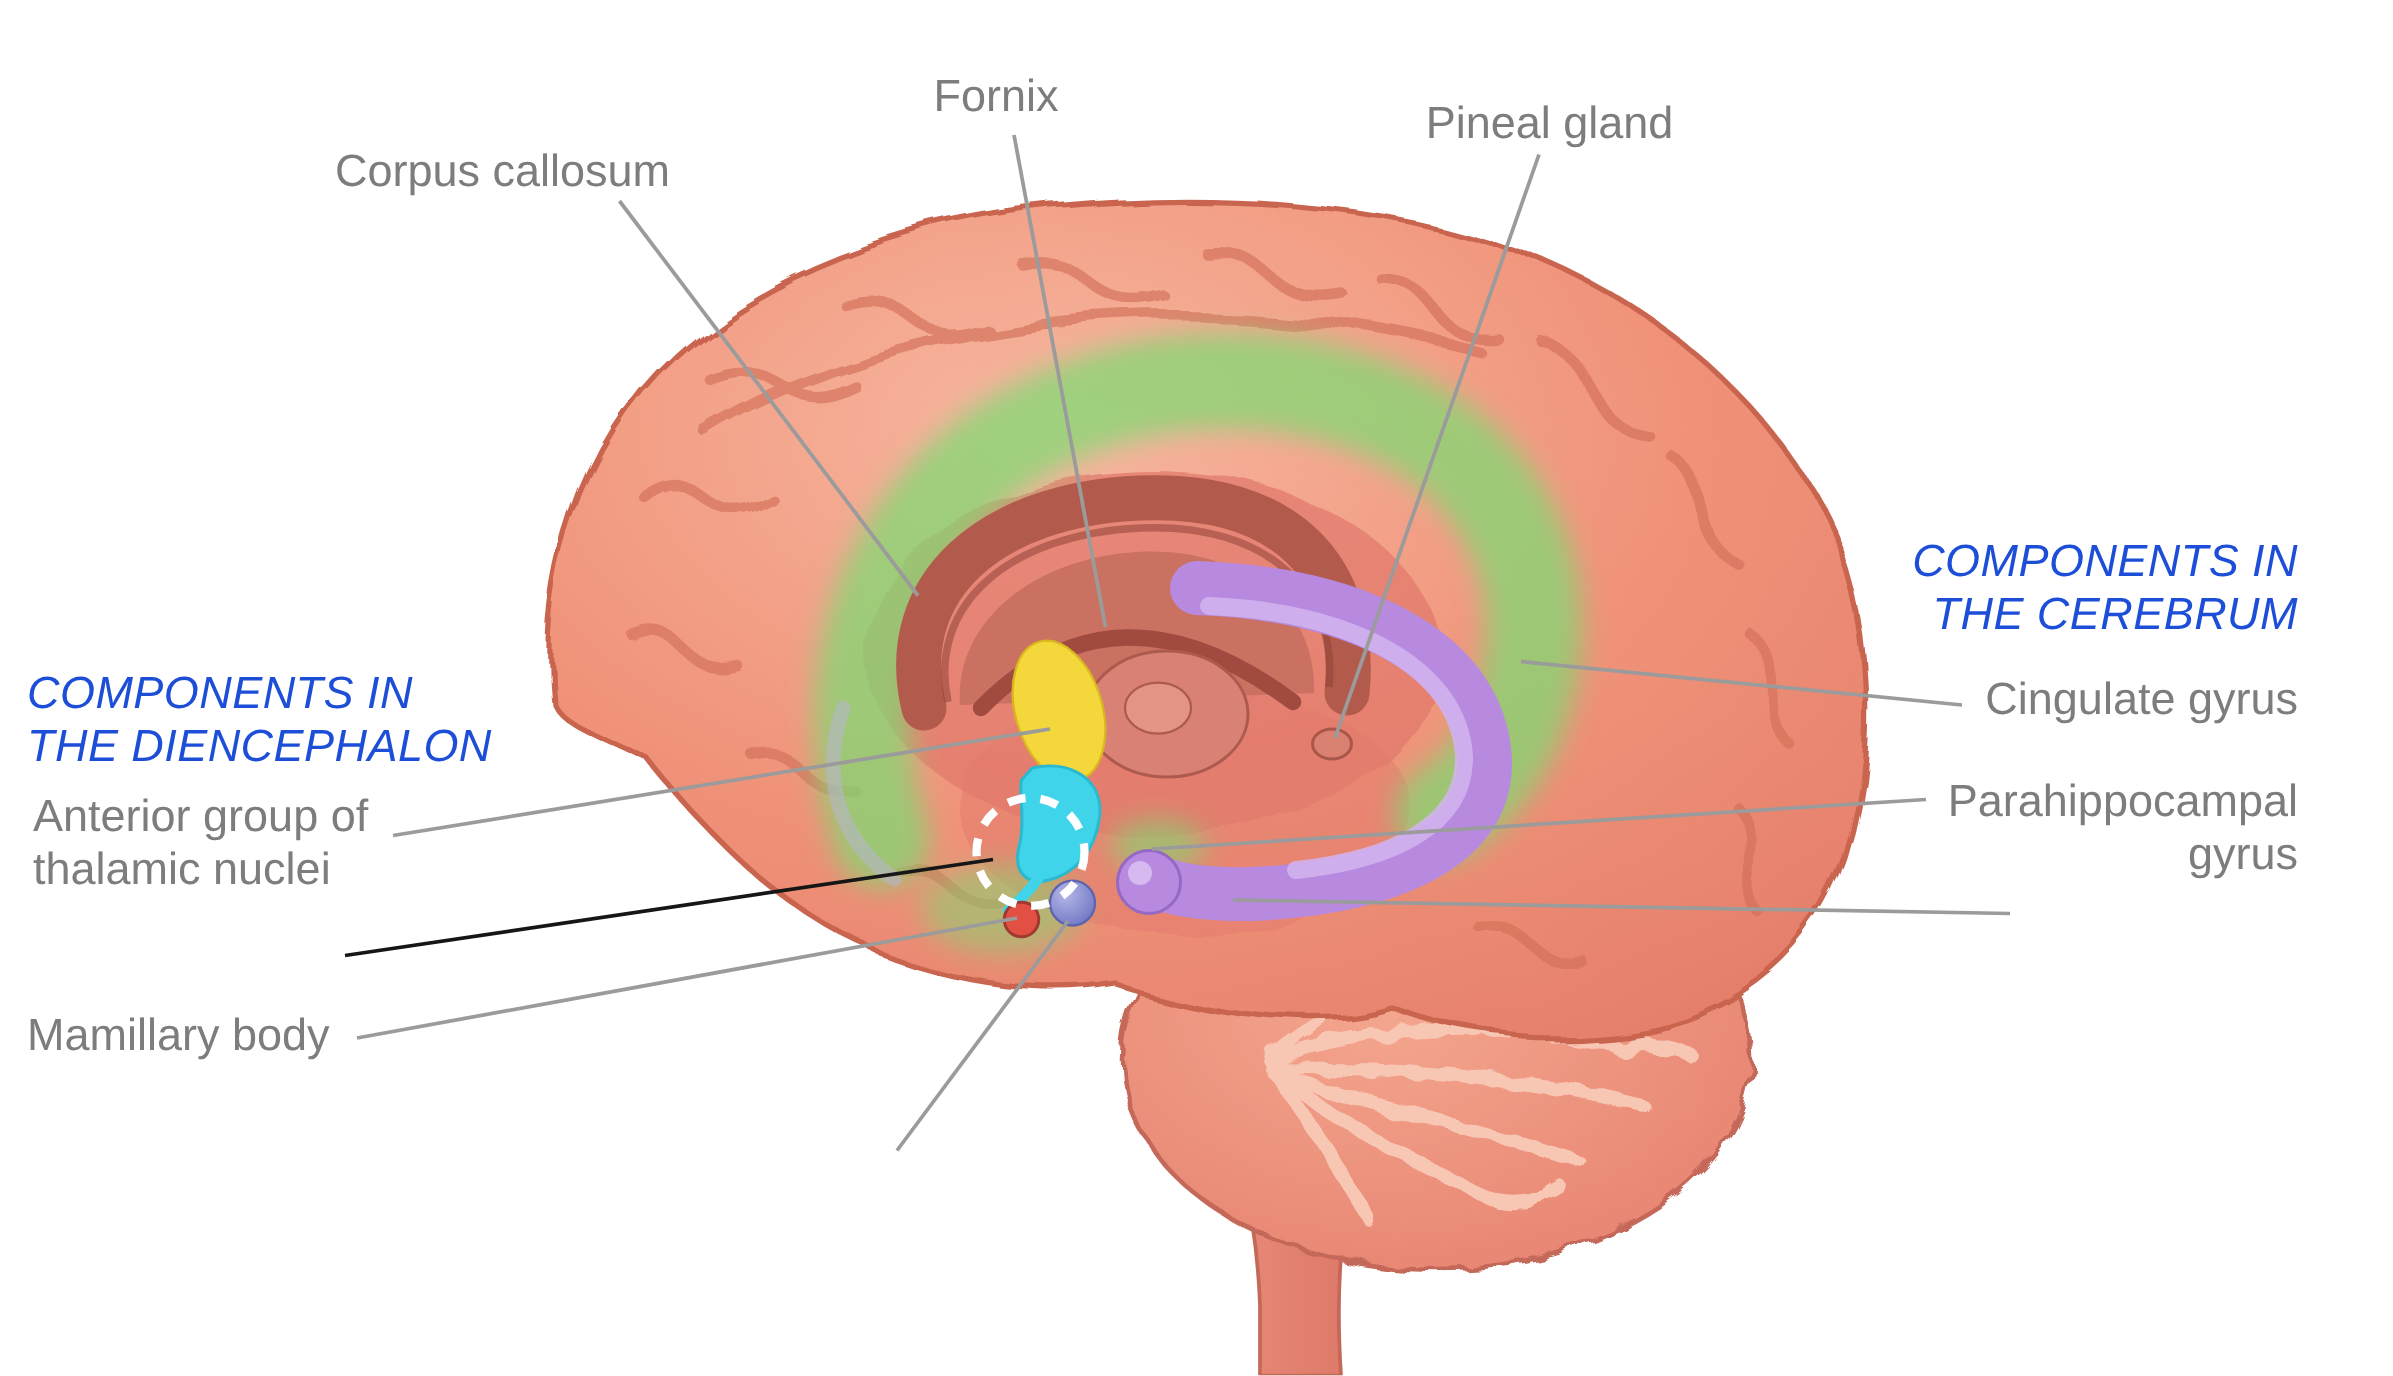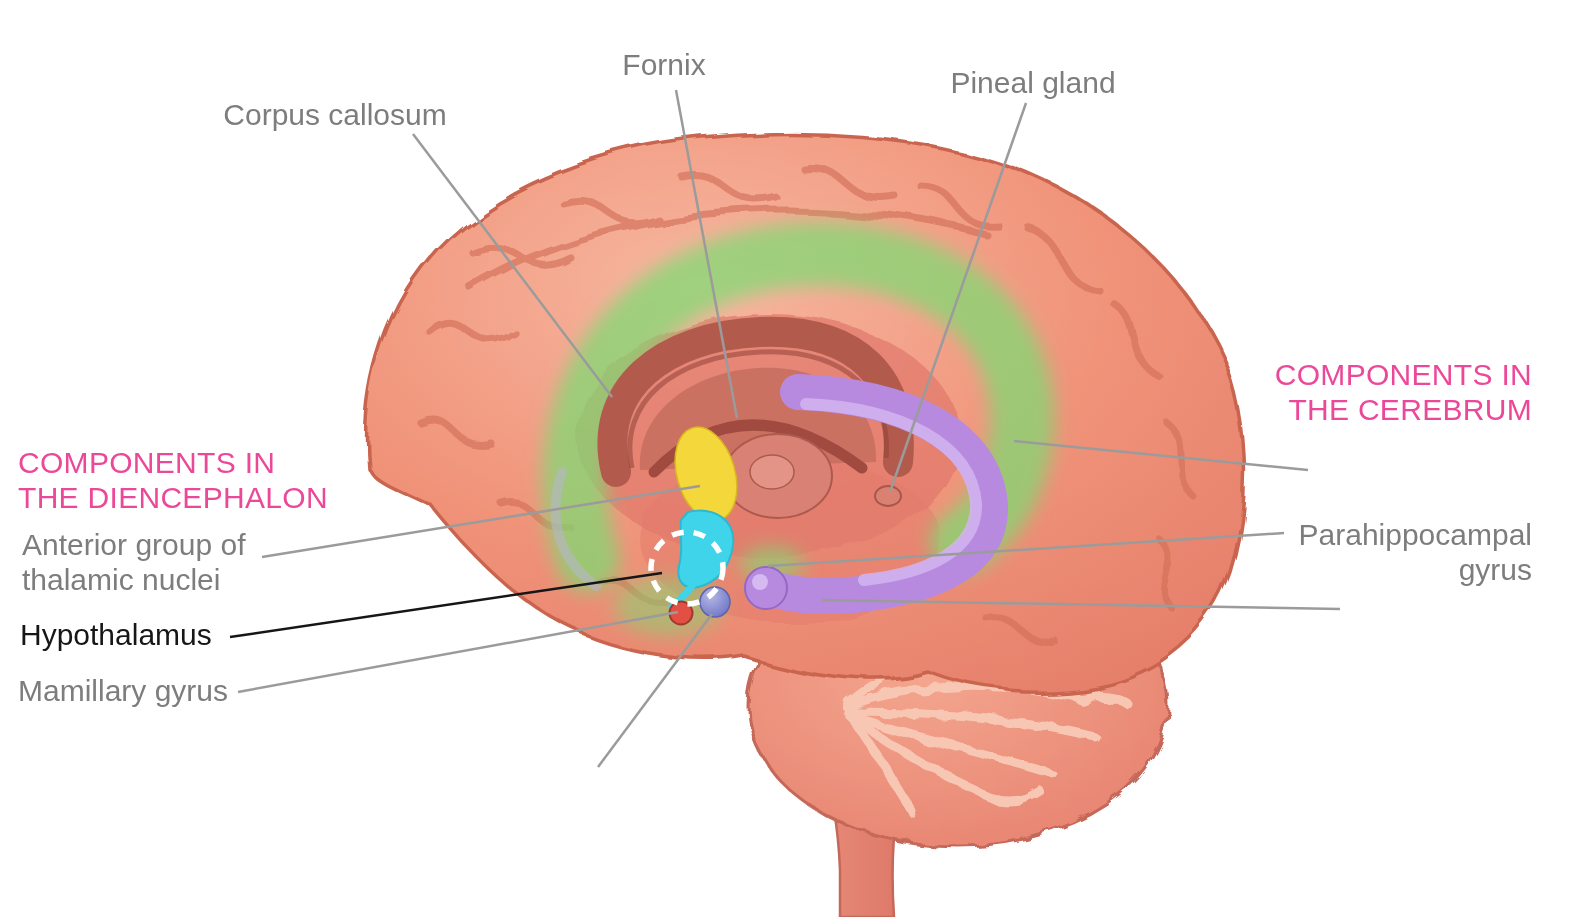--- a/index.html
+++ b/index.html
@@ -7,21 +7,21 @@
     position:relative;width:1595px;height:917px;background:#ffffff;
     overflow:hidden;font-family:"Liberation Sans", sans-serif;
   }
   svg.art{position:absolute;left:0;top:0;}
   .lbl{
     position:absolute;color:#7d7d7d;font-size:30px;line-height:1.16;
     white-space:pre-line;z-index:5;
   }
   .lbl.center{transform:translateX(-50%);text-align:center;}
   .lbl.rightal{text-align:right;}
-  .lbl.header{letter-spacing:0.3px;color:#ec4899;}
+  .lbl.header{font-style:italic;letter-spacing:0.3px;color:#1d4ed8;}
   .lbl.black{color:#161616;}
 </style>
 </head>
 <body>
 
 <div class="stage">
 
   <svg class="art" width="1595" height="917" viewBox="0 0 1595 917">
     <defs>
       <radialGradient id="gCerebrum" cx="38%" cy="28%" r="85%">
@@ -149,29 +149,29 @@
 
   <div class="lbl center" style="left:664px;top:48px;">Fornix</div>
 
   <div class="lbl center" style="left:335px;top:98px;">Corpus callosum</div>
 
   <div class="lbl center" style="left:1033px;top:66px;text-align:center;">Pineal gland</div>
 
   <div class="lbl header rightal" style="right:63px;top:358px;">COMPONENTS IN
 THE CEREBRUM</div>
 
+  <div class="lbl rightal" style="right:63px;top:450px;">Cingulate gyrus</div>
 
   <div class="lbl rightal" style="right:63px;top:506px;margin-top:12px;">Parahippocampal
 gyrus</div>
 
 
   <div class="lbl header" style="left:18px;top:446px;">COMPONENTS IN
 THE DIENCEPHALON</div>
 
   <div class="lbl" style="left:22px;top:528px;">Anterior group of
 thalamic nuclei</div>
 
-  <div class="lbl black" style="left:20px;top:618px;">Hypothalamus</div>
 
-  <div class="lbl" style="left:18px;top:674px;">Mamillary gyrus</div>
+  <div class="lbl" style="left:18px;top:674px;">Mamillary body</div>
 
 
 </div>
 
 </body></html>

